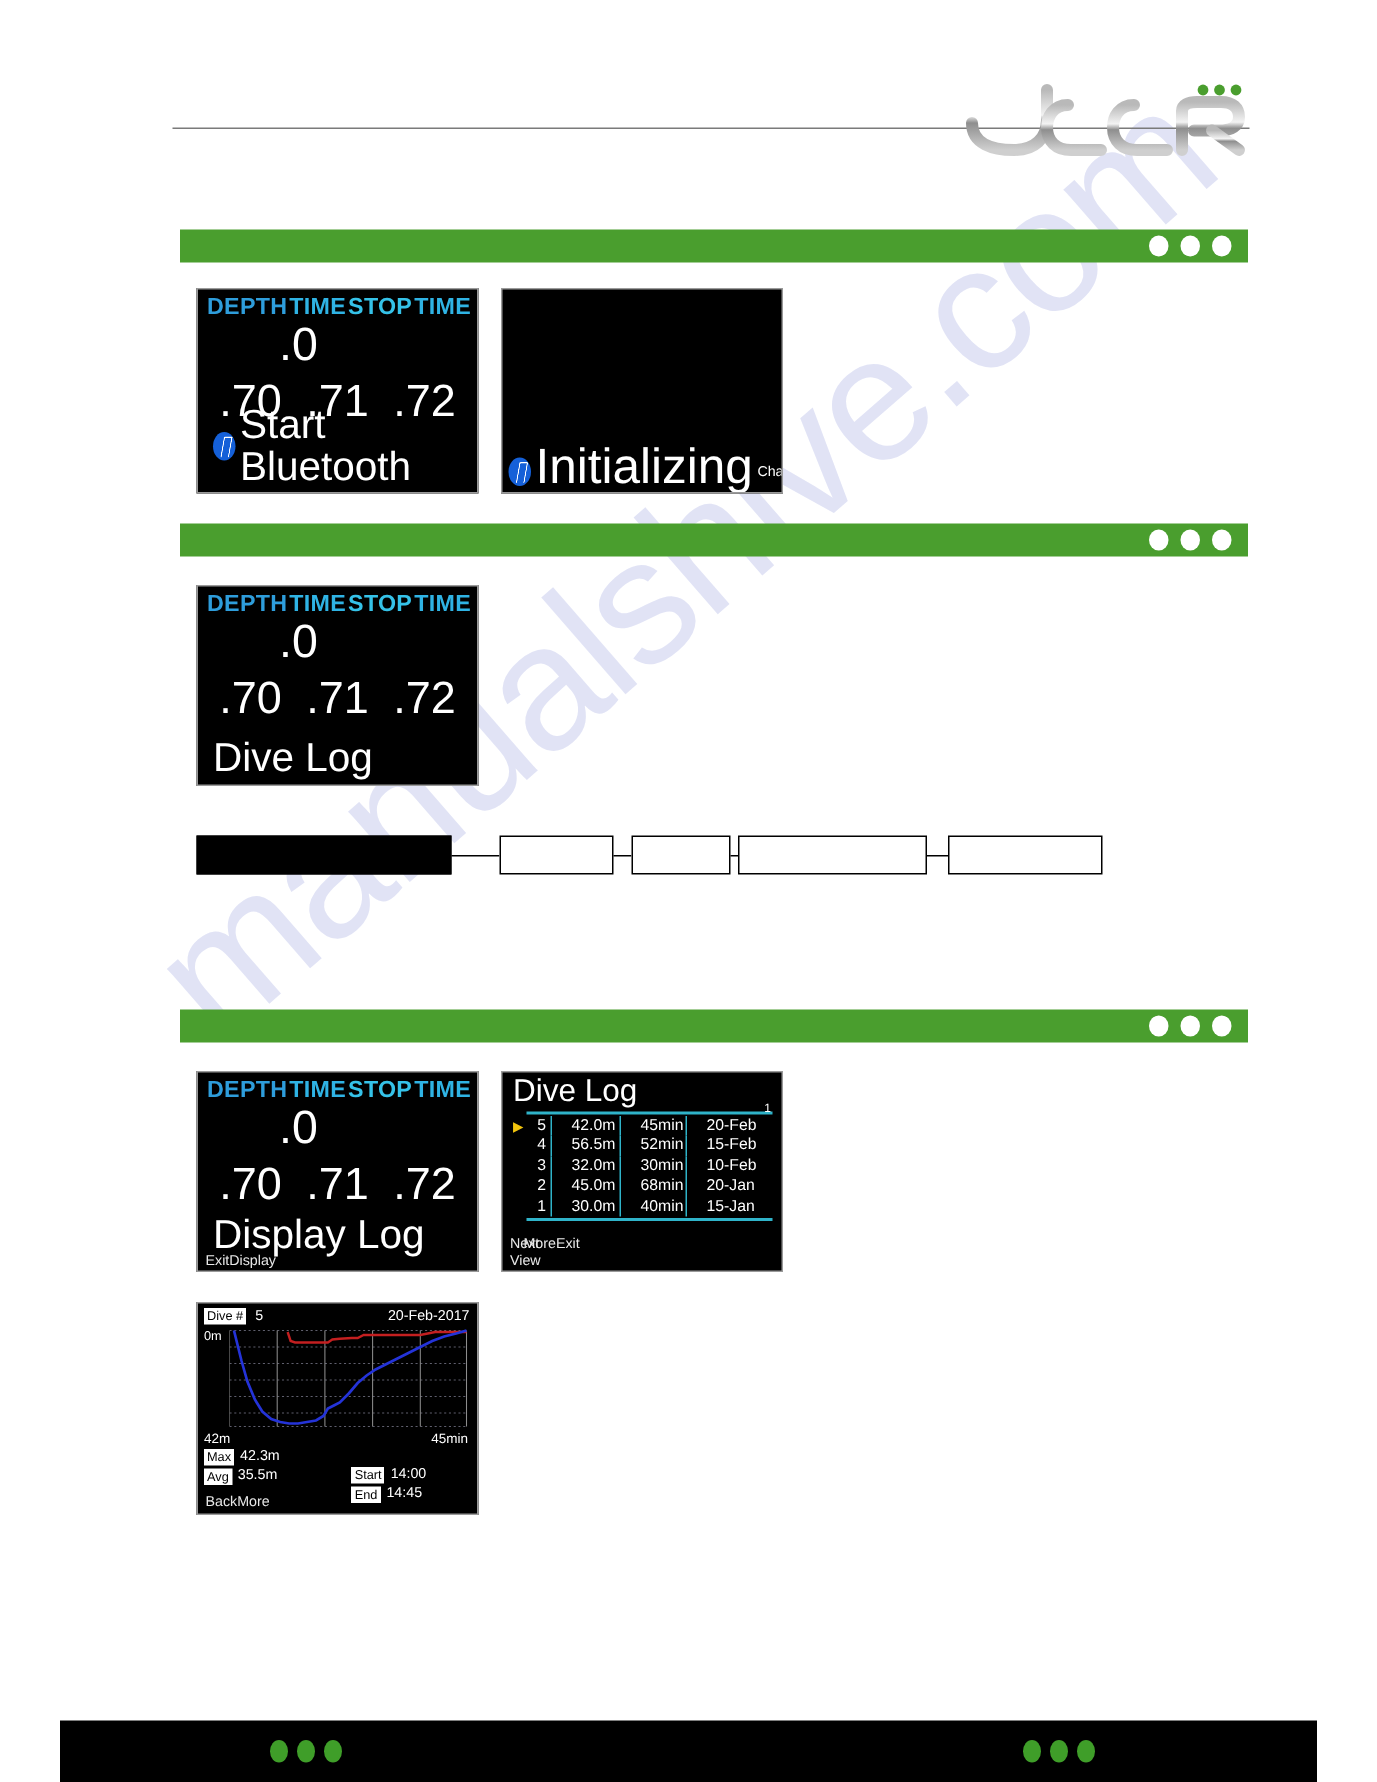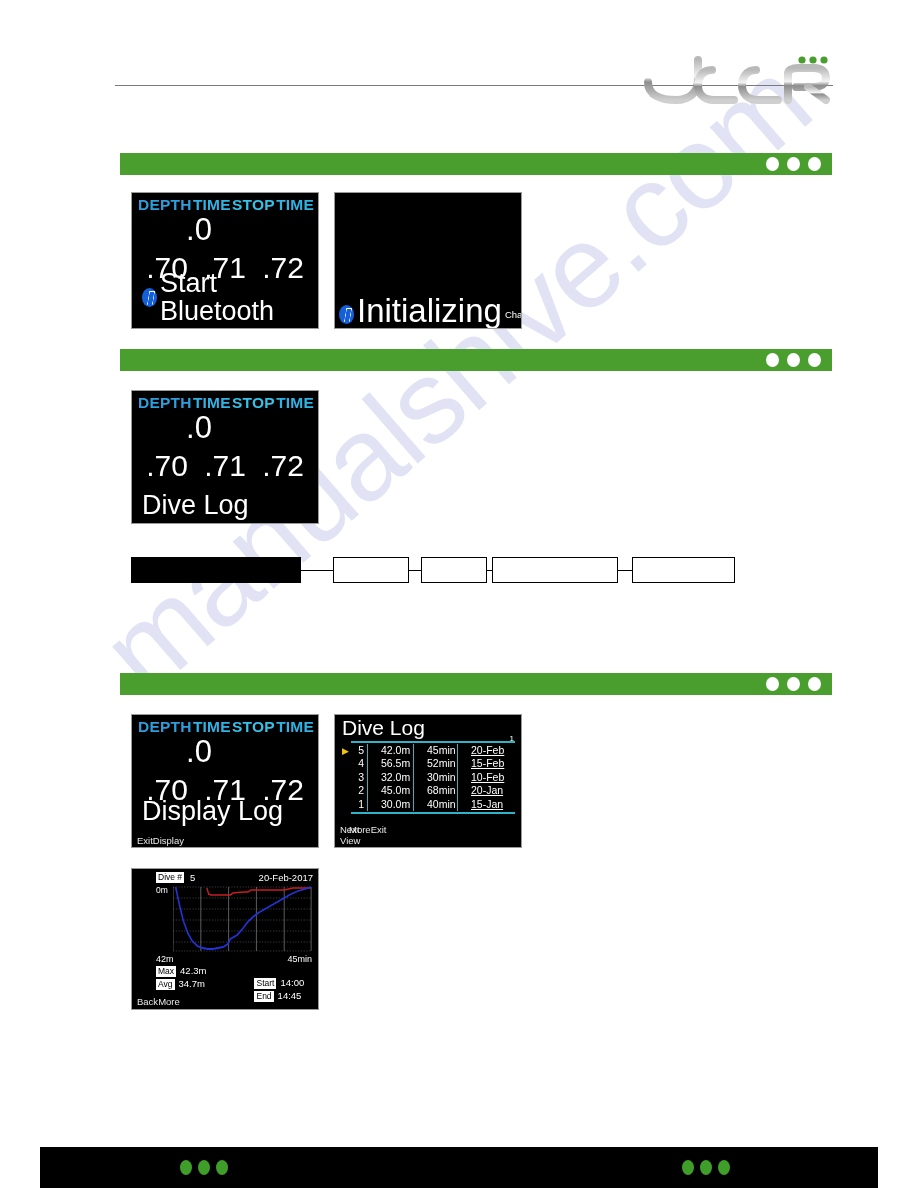--- a/index.html
+++ b/index.html
@@ -143,21 +143,21 @@
   .flow { position: absolute; left: 131px; top: 557px; width: 600px; height: 28px; }
   .flow-box {
     position: absolute; top: 0; height: 26px;
     border: 1px solid #000; background: #ffffff;
   }
   .flow-box.filled { background: #000000; }
   .flow-conn { position: absolute; top: 13px; height: 1px; background: #000; }
 
   
   #screen-displaylog { left: 131px; top: 714px; width: 188px; height: 134px; }
-  #screen-displaylog .screen-title { position: absolute; left: 4px; bottom: 22px; }
+  #screen-displaylog .screen-title { position: absolute; left: 4px; bottom: 10px; }
   #screen-displaylog .soft-row { bottom: 1px; }
 
   
   #screen-logtable { left: 334px; top: 714px; width: 188px; height: 134px; }
   .dl-title {
     font-size: 21px; line-height: 22px; padding: 2px 0 0 7px;
     position: relative;
   }
   .dl-page {
     position: absolute; right: 7px; top: 13px;
@@ -177,27 +177,27 @@
     display: flex; font-size: 10.5px; line-height: 13.6px;
     color: #ffffff;
   }
   .dl-c {
     border-left: 1.5px solid #2fb3c9;
     padding-left: 13px;
   }
   .dl-c.num { border-left: none; width: 16px; text-align: right; padding-left: 0; padding-right: 3px; }
   .dl-c.depth { width: 46px; }
   .dl-c.time  { width: 44px; }
-  .dl-c.date  { width: 48px; text-decoration: underline; }
+  .dl-c.date  { width: 48px; }
   .dl-botrule { height: 1.5px; background: #2fb3c9; margin: 1px 6px 0 16px; }
   #screen-logtable .soft-row.r1 { bottom: 12px; padding: 0 14px; }
   #screen-logtable .soft-row.r2 { bottom: 1px; padding: 0 5px; flex-direction: column; }
 
   
-  #screen-profile { left: 131px; top: 868px; width: 188px; height: 142px; padding-left: 20px; }
+  #screen-profile { left: 131px; top: 868px; width: 188px; height: 142px; }
   .pf-top {
     display: flex; align-items: center; gap: 6px;
     padding: 3px 5px 0 4px; font-size: 9.5px;
   }
   .inv-tag {
     background: #ffffff; color: #000000;
     padding: 0 2px; font-size: 8.5px; line-height: 11px;
     display: inline-block;
   }
   .pf-date { margin-left: auto; font-size: 9.5px; }
@@ -453,21 +453,21 @@
     </div>
 
     <div class="pf-stats">
       <div class="pf-col">
         <div class="pf-line">
           <span class="inv-tag">Max</span>
           <span>42.3m</span>
         </div>
         <div class="pf-line">
           <span class="inv-tag">Avg</span>
-          <span>34.7m</span>
+          <span>35.5m</span>
         </div>
       </div>
       <div class="pf-col right">
         <div class="pf-line">
           <span class="inv-tag">Start</span>
           <span>14:00</span>
         </div>
         <div class="pf-line">
           <span class="inv-tag">End</span>
           <span>14:45</span>

